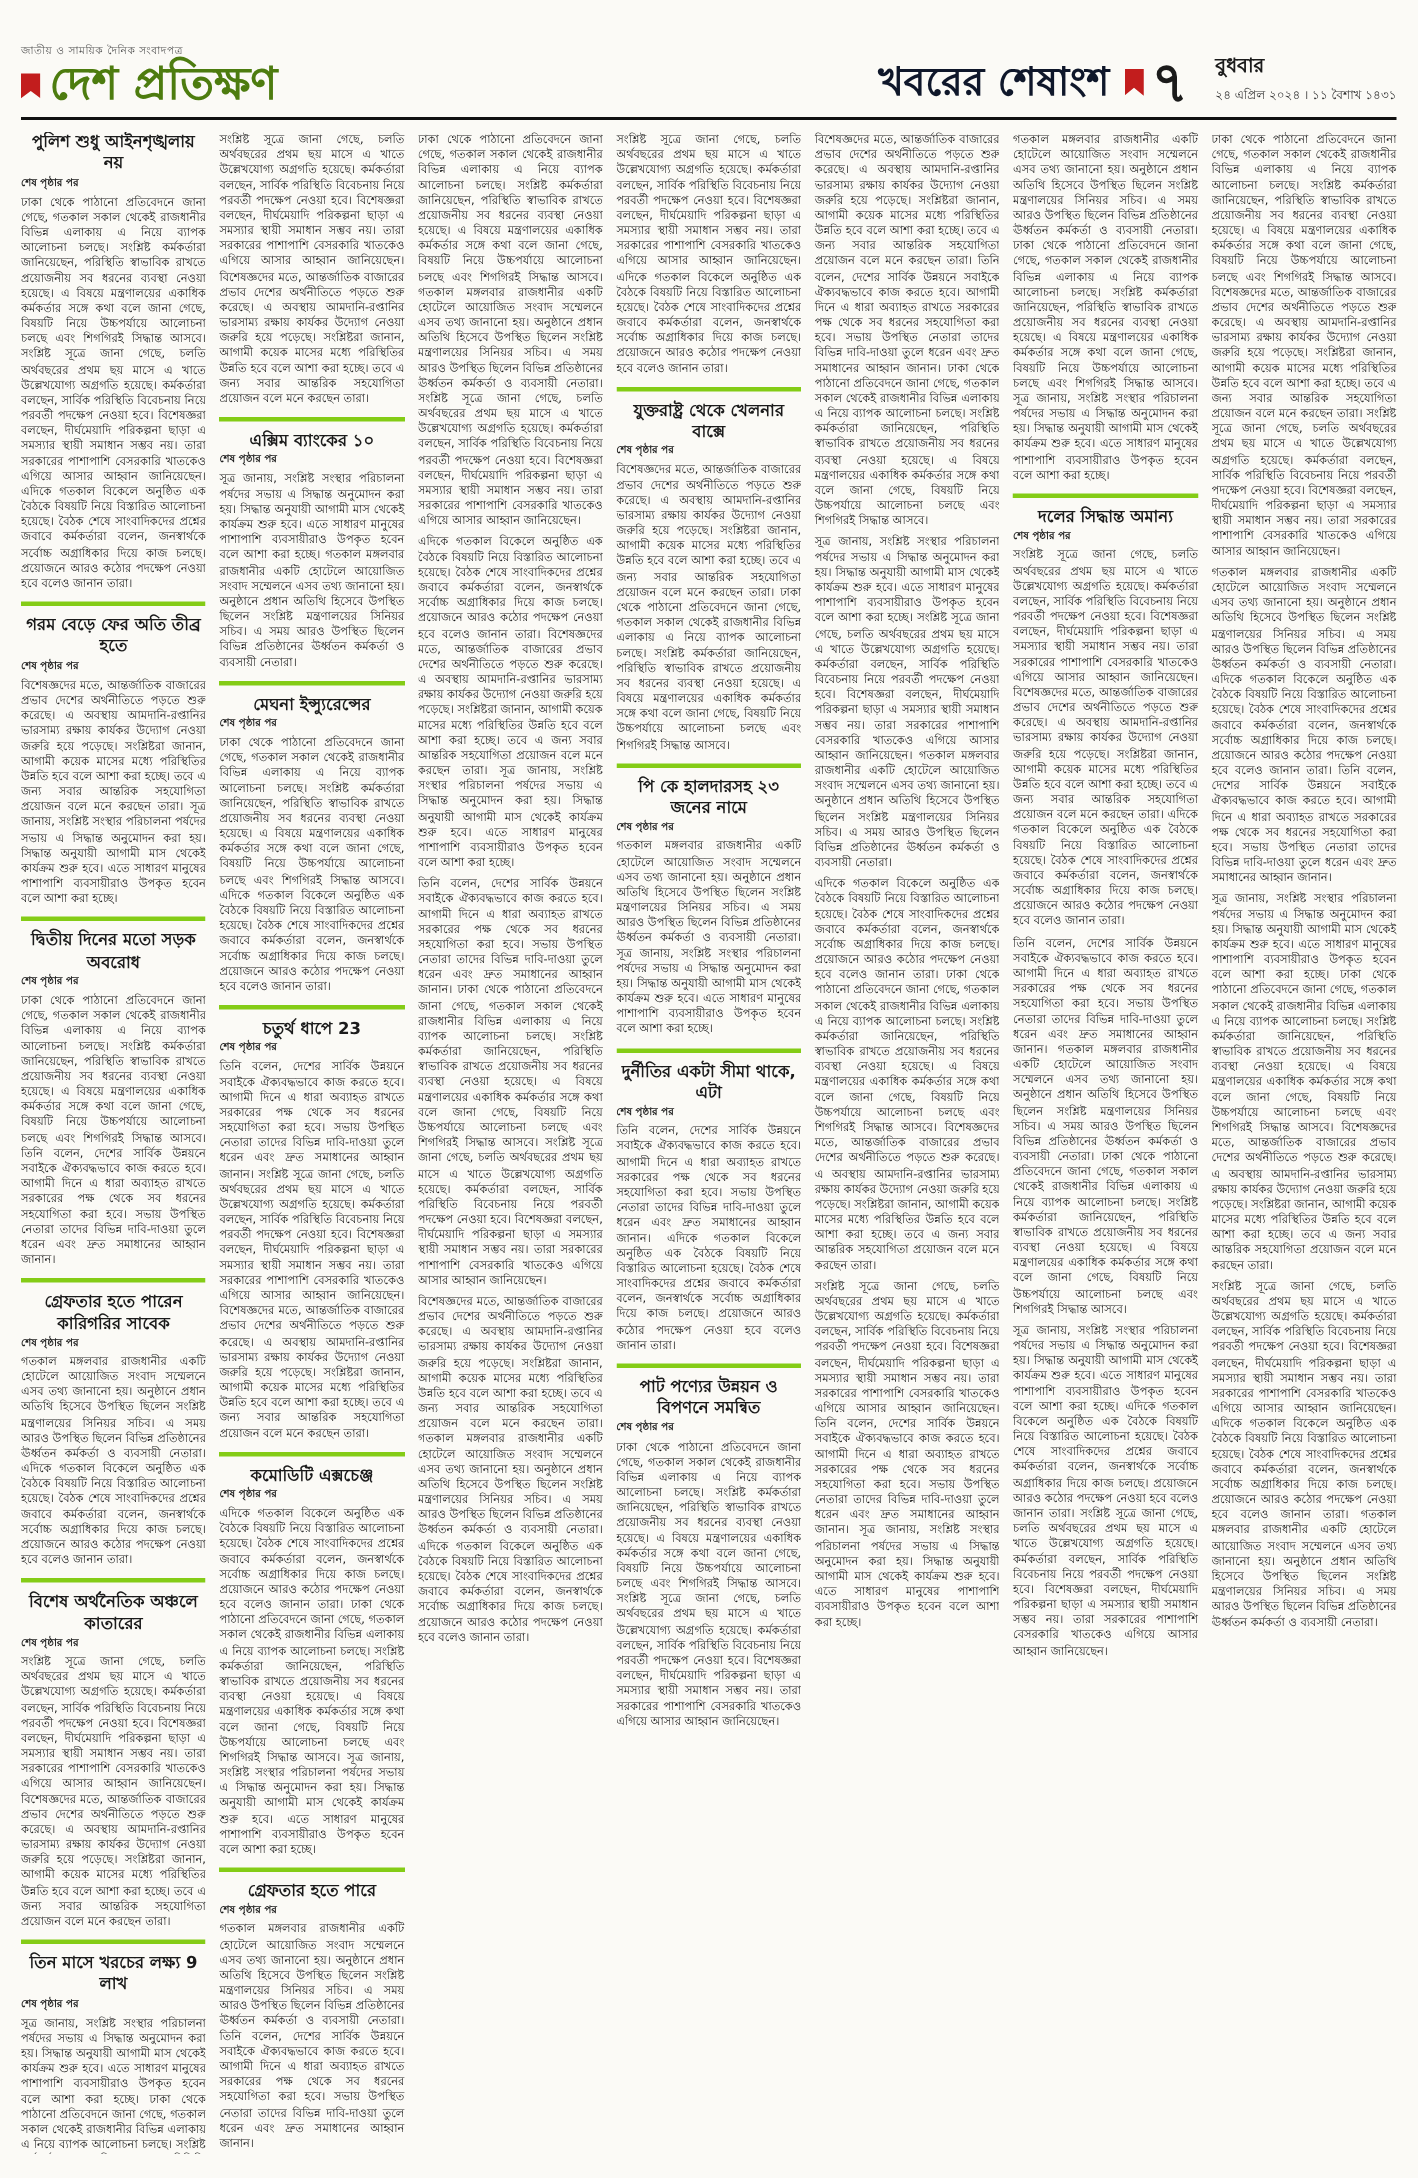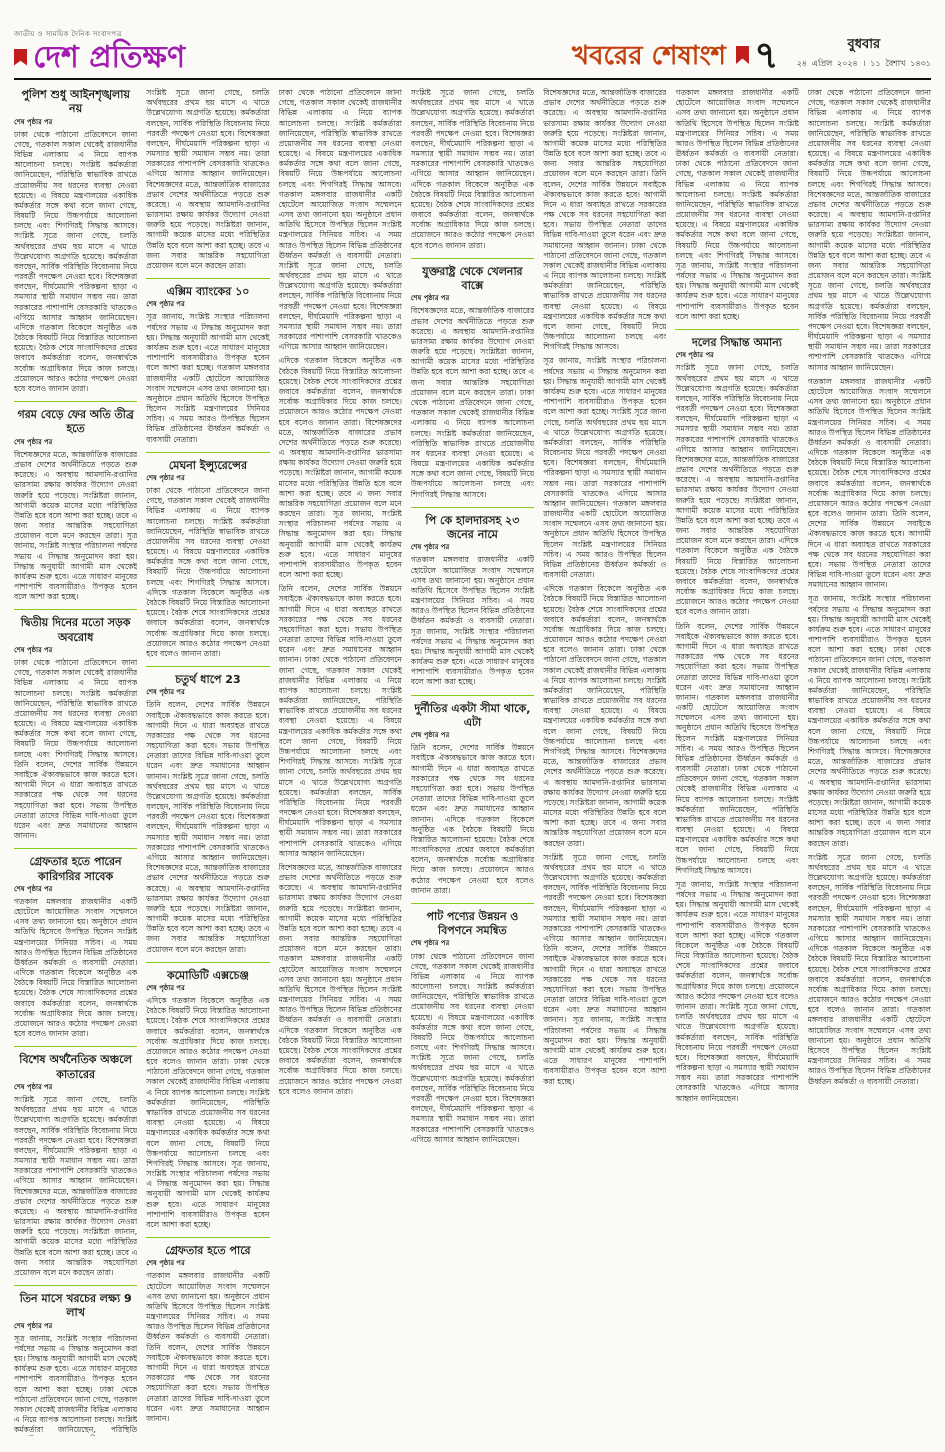--- a/index.html
+++ b/index.html
@@ -15,41 +15,41 @@
   .header{
     display:flex;align-items:flex-end;justify-content:space-between;
     border-bottom:2.5px solid #111;
     padding-bottom:6px;height:66px;
   }
   .masthead{display:flex;flex-direction:column;justify-content:flex-end;}
   .tagline{font-size:7px;color:#555;letter-spacing:.4px;margin-bottom:2px;}
   .masthead-row{display:flex;align-items:center;gap:6px;}
   .masthead-logo{width:13px;height:17px;background:#c21d1d;
     clip-path:polygon(0 0,100% 0,100% 100%,50% 72%,0 100%);}
-  .masthead-title{font-size:30px;font-weight:bold;color:#a21caf;line-height:1;}
+  .masthead-title{font-size:30px;font-weight:bold;color:#4d7c0f;line-height:1;}
   .header-right{display:flex;align-items:flex-end;gap:18px;}
   .section-group{display:flex;align-items:center;gap:10px;}
-  .section-title{font-size:26px;font-weight:bold;color:#c2410c;line-height:1;}
+  .section-title{font-size:26px;font-weight:bold;color:#0f172a;line-height:1;}
   .page-box{display:flex;align-items:center;gap:5px;}
   .page-marker{width:13px;height:18px;background:#c21d1d;
     clip-path:polygon(0 0,100% 0,100% 100%,50% 70%,0 100%);}
   .page-number{font-size:38px;font-weight:bold;line-height:.9;}
-  .date-block{text-align:center;padding-bottom:2px;font-family:Liberation Mono, monospace;}
+  .date-block{text-align:left;padding-bottom:2px;}
   .weekday{font-size:13px;font-weight:bold;}
   .dateline-top{font-size:8px;color:#333;margin-top:2px;}
   
   .content{display:flex;gap:9px;margin-top:8px;height:1348px;}
   .col{
     flex:1 1 0;min-width:0;overflow:hidden;
     font-size:7.6px;line-height:1.34;text-align:justify;
   }
   .col p{margin:0 0 4px;}
   .headline{
     font-size:11px;font-weight:bold;text-align:center;line-height:1.3;
-    margin:7px 0 1px;padding-top:6px;border-top:1px solid #84cc16;
+    margin:7px 0 1px;padding-top:6px;border-top:3px solid #84cc16;
   }
   .headline.first{border-top:none;margin-top:0;padding-top:0;}
   .cont-note{
     font-size:6.8px;font-weight:bold;text-align:left;margin:1px 0 3px;color:#222;
   }
 </style>
 </head>
 <body>
 
 <div class="page">

